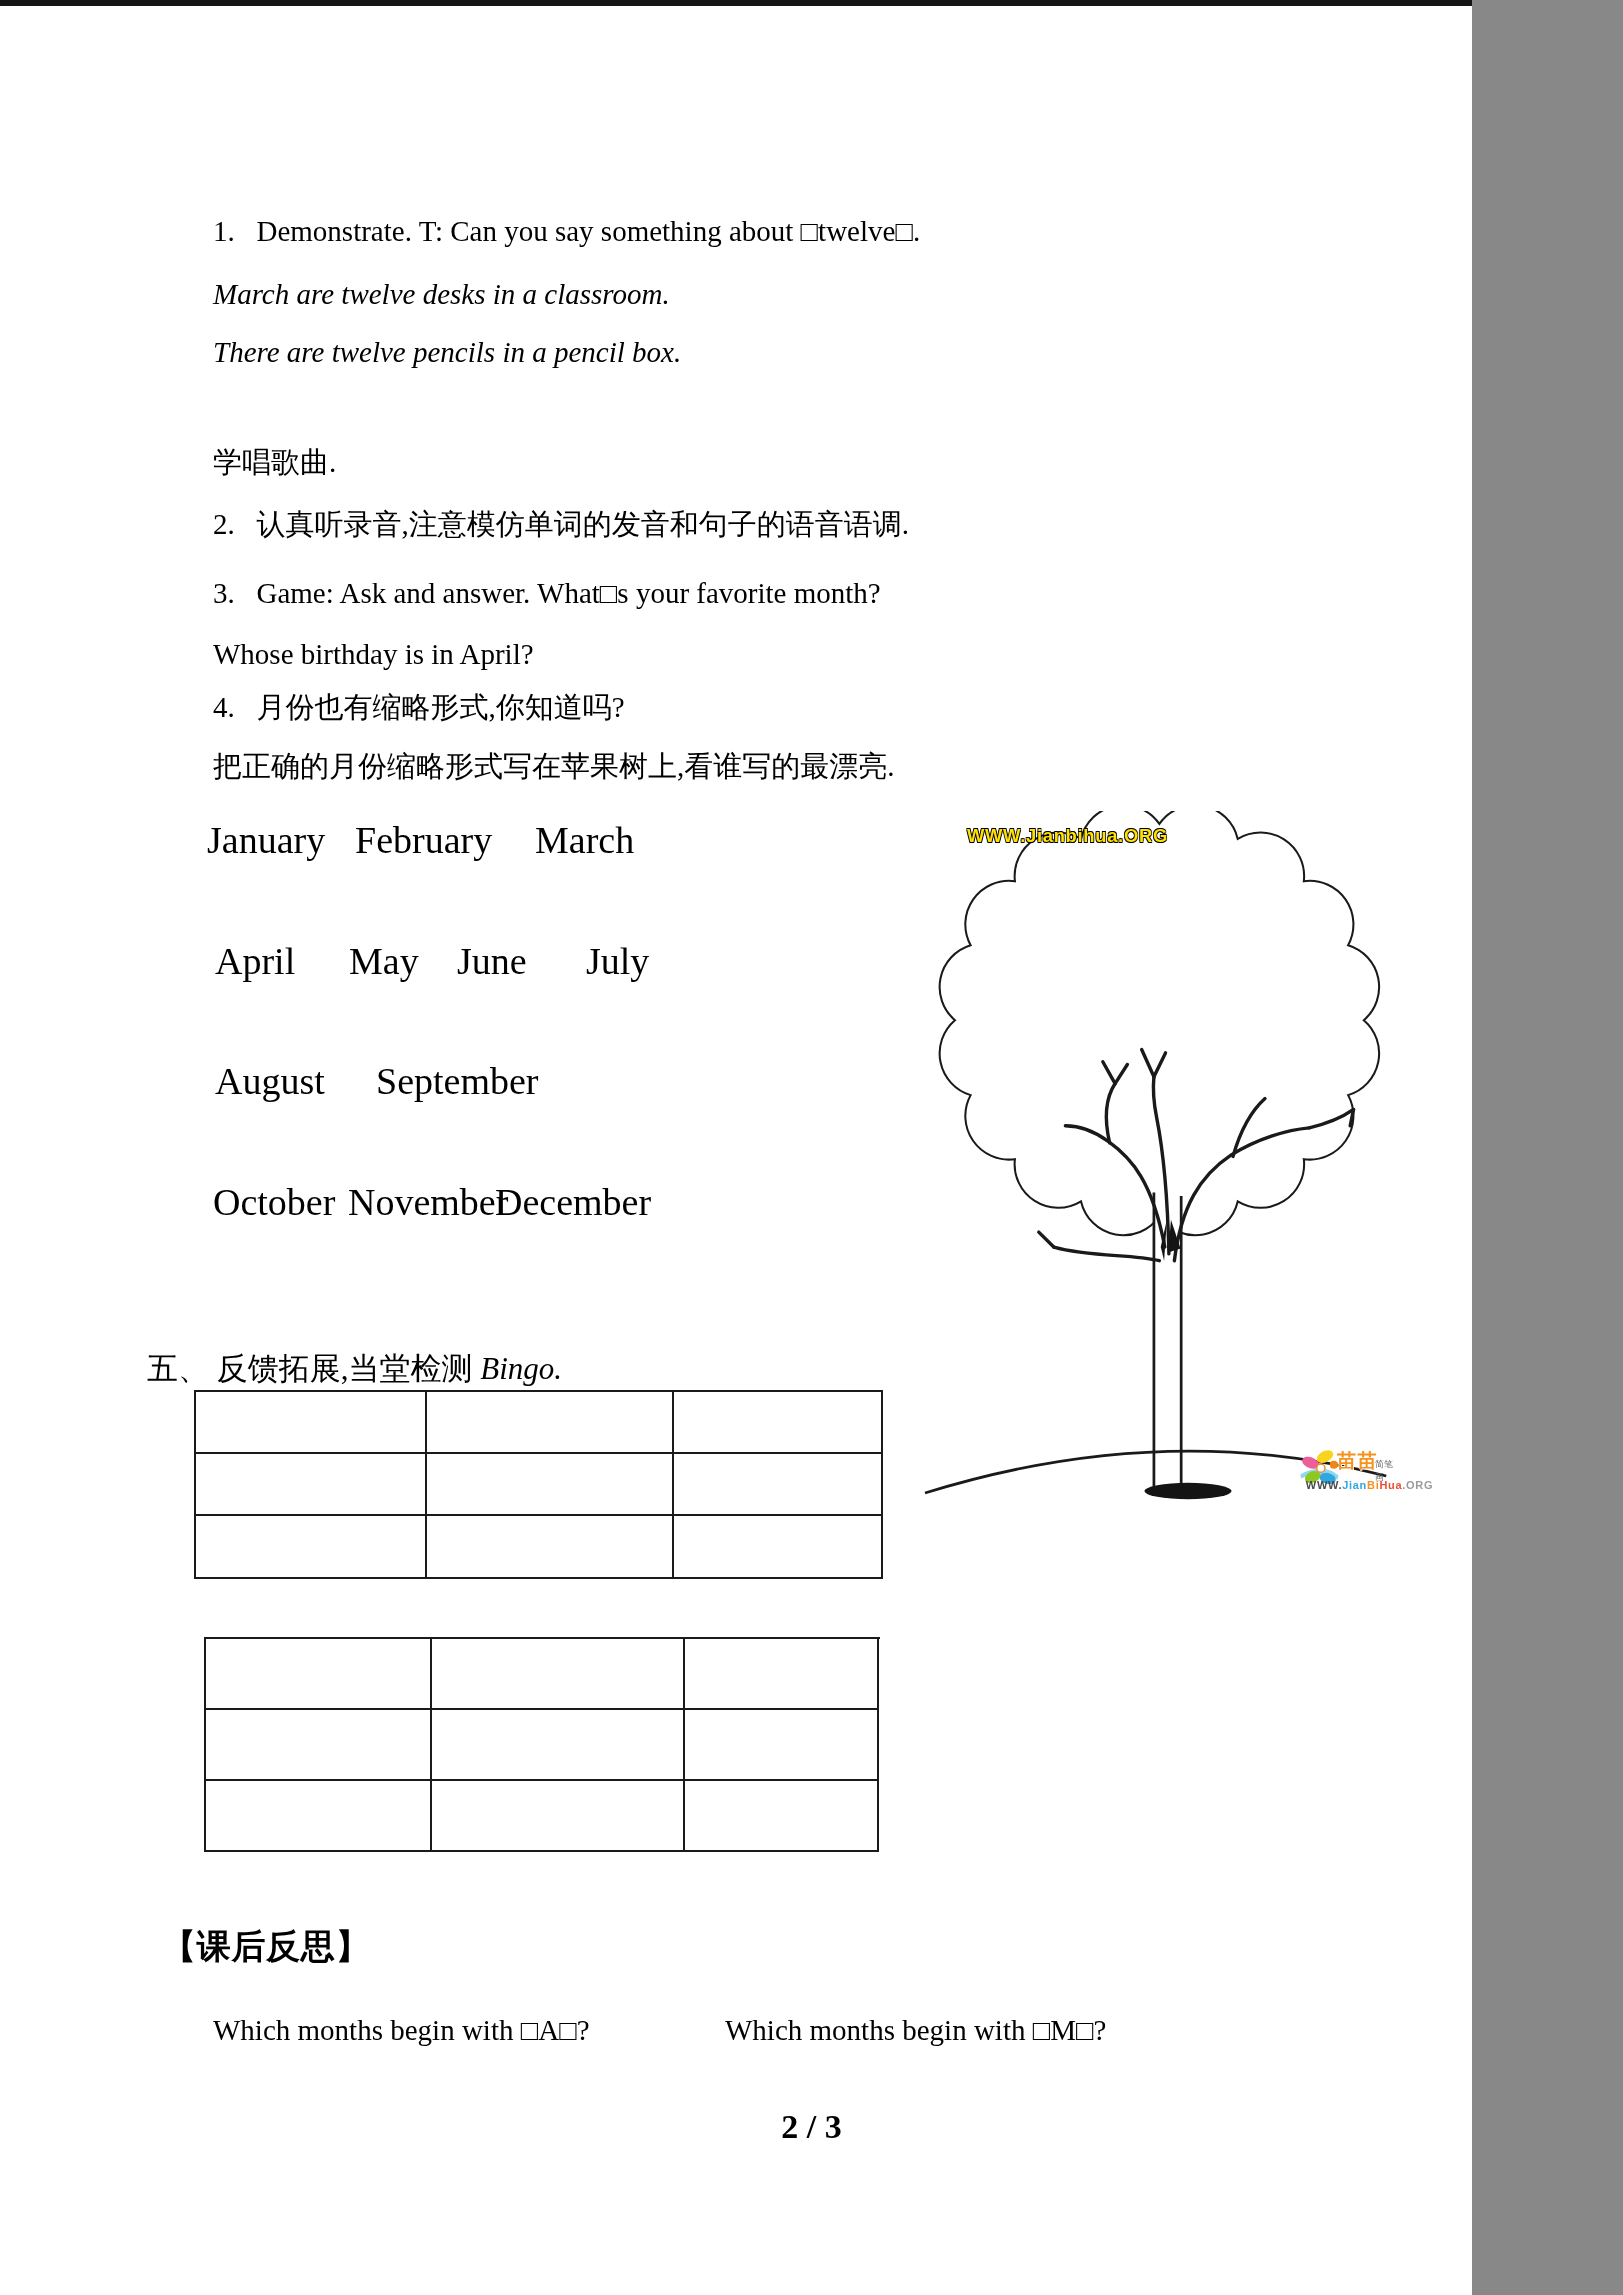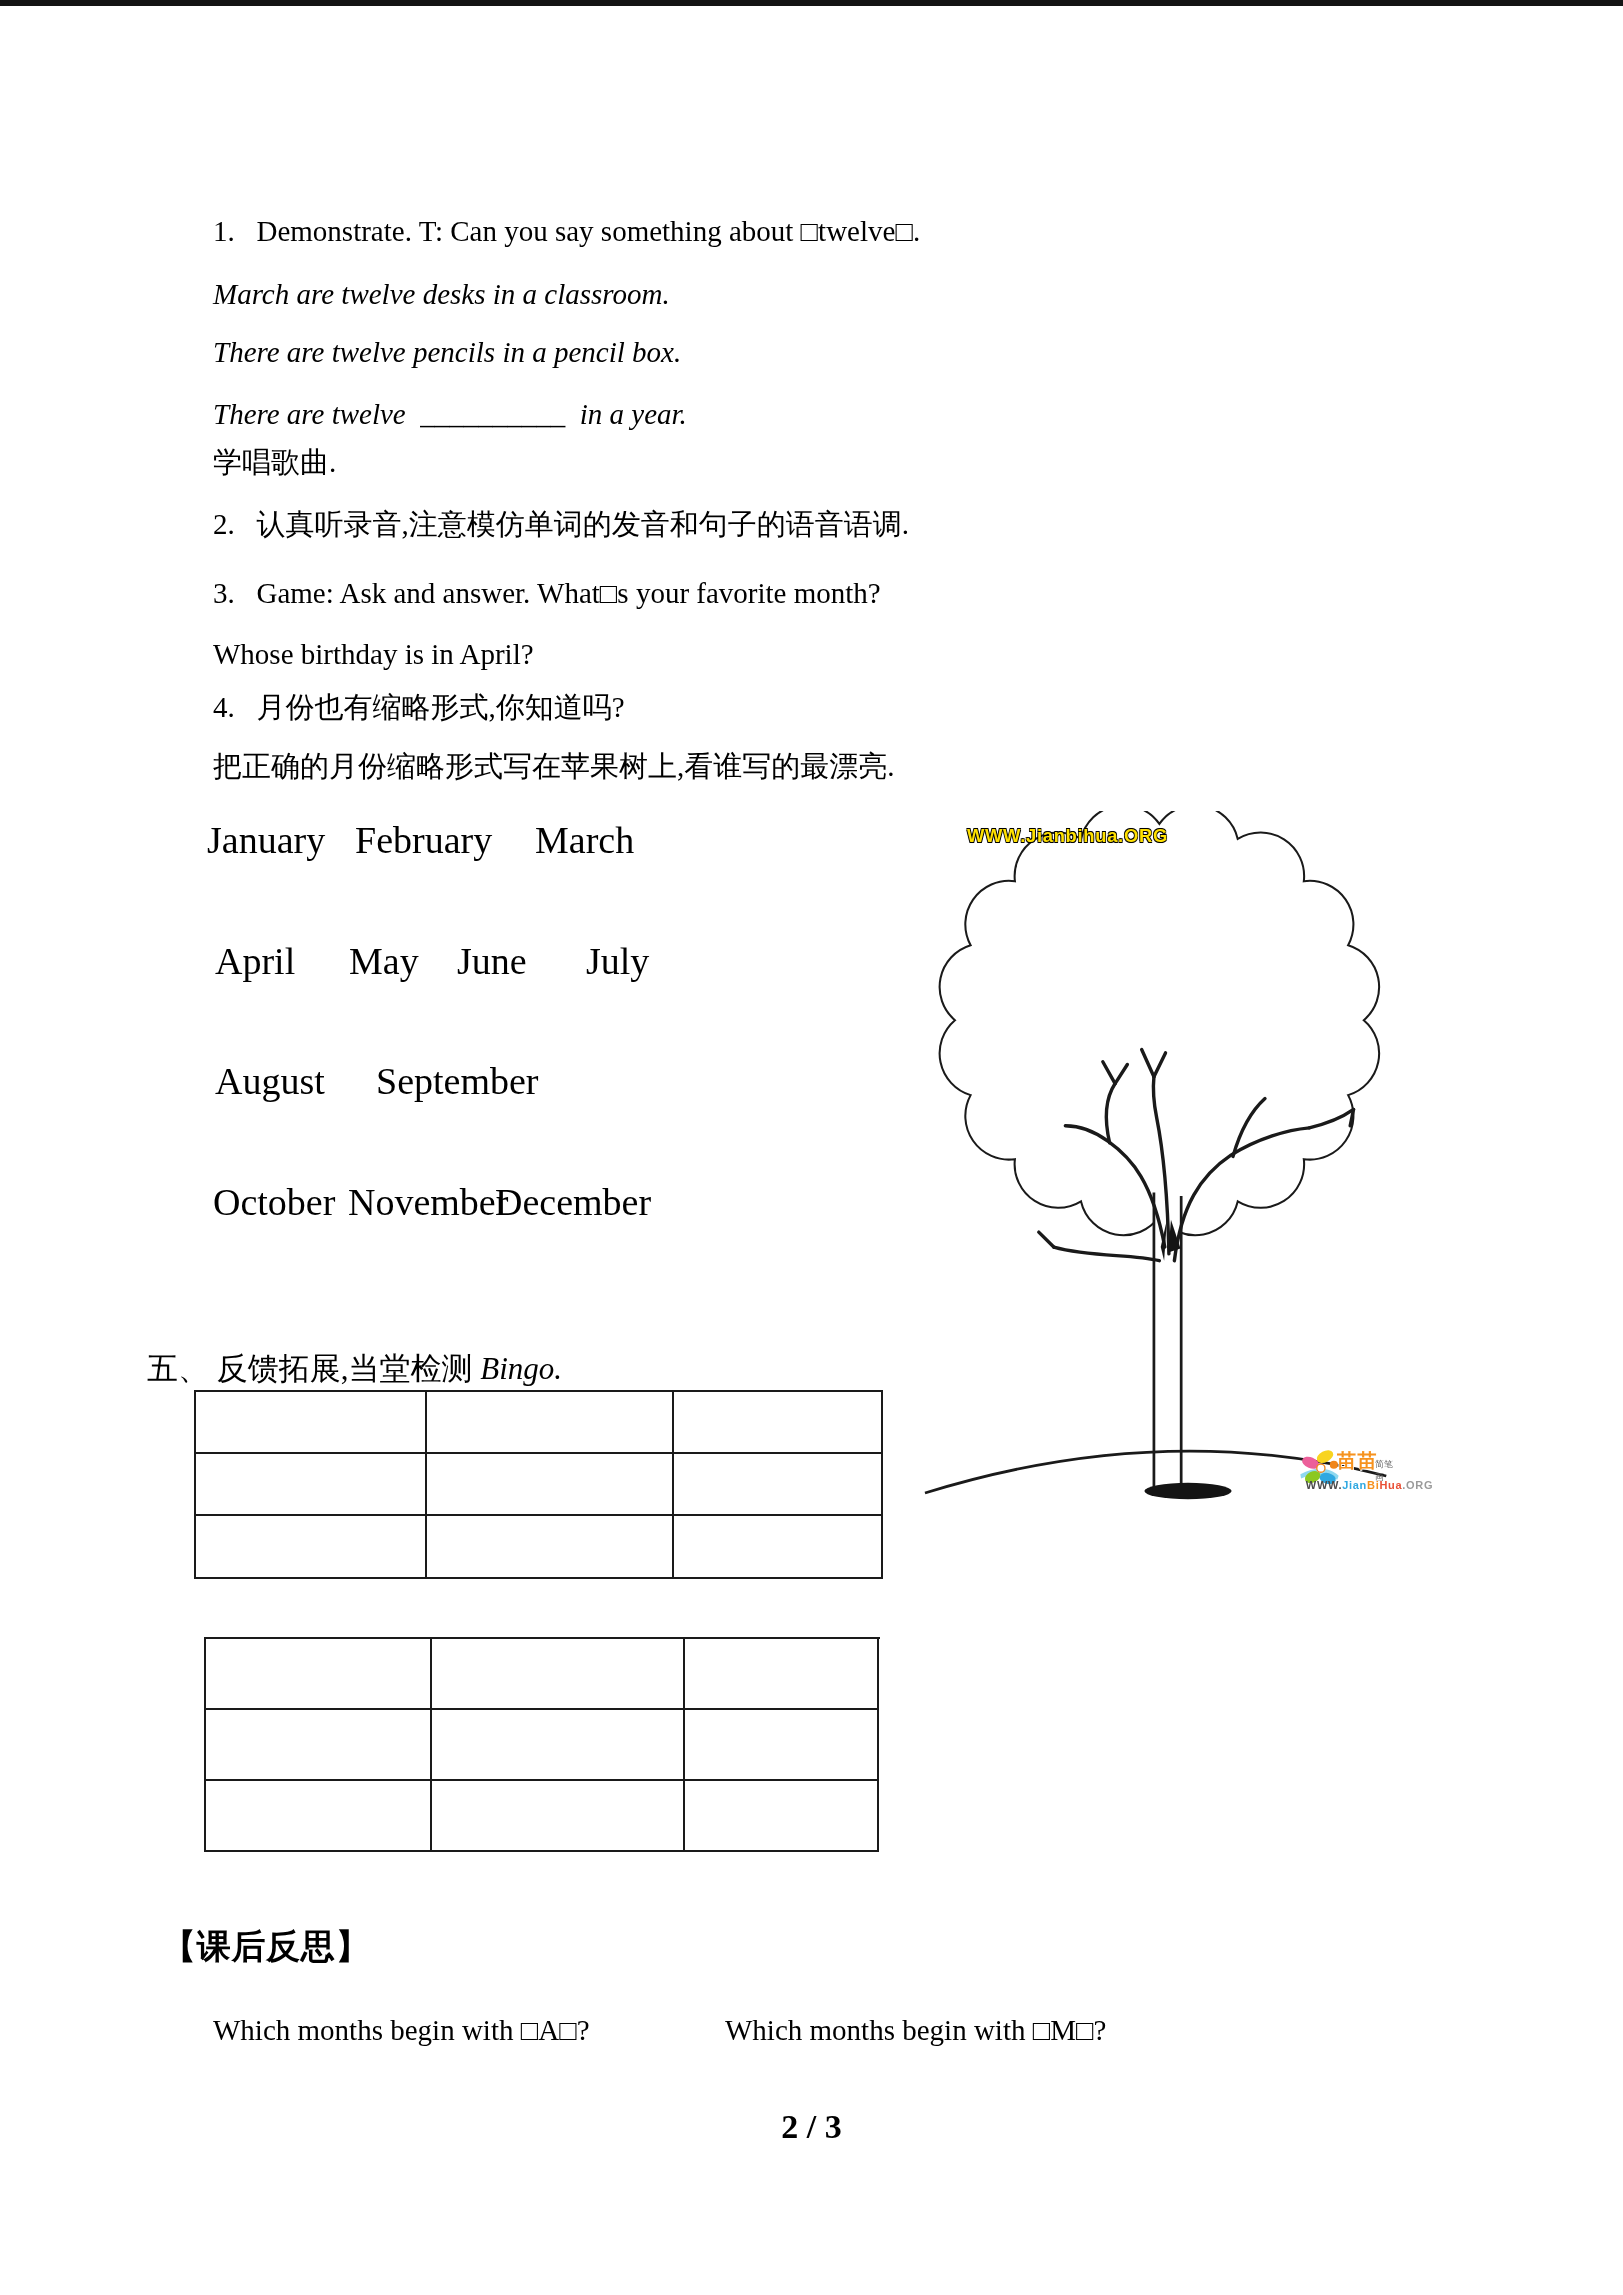--- a/index.html
+++ b/index.html
@@ -1,18 +1,18 @@
 <!DOCTYPE html>
 <html style="font-size:11px"><head>
 <meta charset="utf-8">
 <style>
   html,body{margin:0;padding:0;background:#888;}
   #page{
     position:relative;
-    width:1623px;height:2295px;
+    width:1472px;height:2295px;
     background:#ffffff;
     font-family:"Liberation Serif","DejaVu Serif",serif;
     color:#000;
     overflow:hidden;
   }
   #topbar{
     position:absolute;left:0;top:0;width:1623px;height:6.1px;
     background:#141414;
   }
   .line{
@@ -92,21 +92,20 @@
 </style>
 </head>
 <body>
 
 <div id="page">
   <div id="topbar"></div>
 
   <div class="line" style="top:214px">1.   Demonstrate. T: Can you say something about □twelve□.</div>
   <div class="line it" style="top:277px">March are twelve desks in a classroom.</div>
   <div class="line it" style="top:335px">There are twelve pencils in a pencil box.</div>
-  <div class="line it" style="top:397px">There are twelve  __________  in a year.</div>
   <div class="line cjk" style="top:445px">学唱歌曲.</div>
   <div class="line cjk" style="top:507px">2.   认真听录音,注意模仿单词的发音和句子的语音语调.</div>
   <div class="line" style="top:576px">3.   Game: Ask and answer. What□s your favorite month?</div>
   <div class="line" style="top:637px">Whose birthday is in April?</div>
   <div class="line cjk" style="top:690px">4.   月份也有缩略形式,你知道吗?</div>
   <div class="line cjk" style="top:749px">把正确的月份缩略形式写在苹果树上,看谁写的最漂亮.</div>
 
   <div class="monthrow">
     <span style="left:207px;top:818px">January</span>
     <span style="left:355px;top:818px">February</span>

